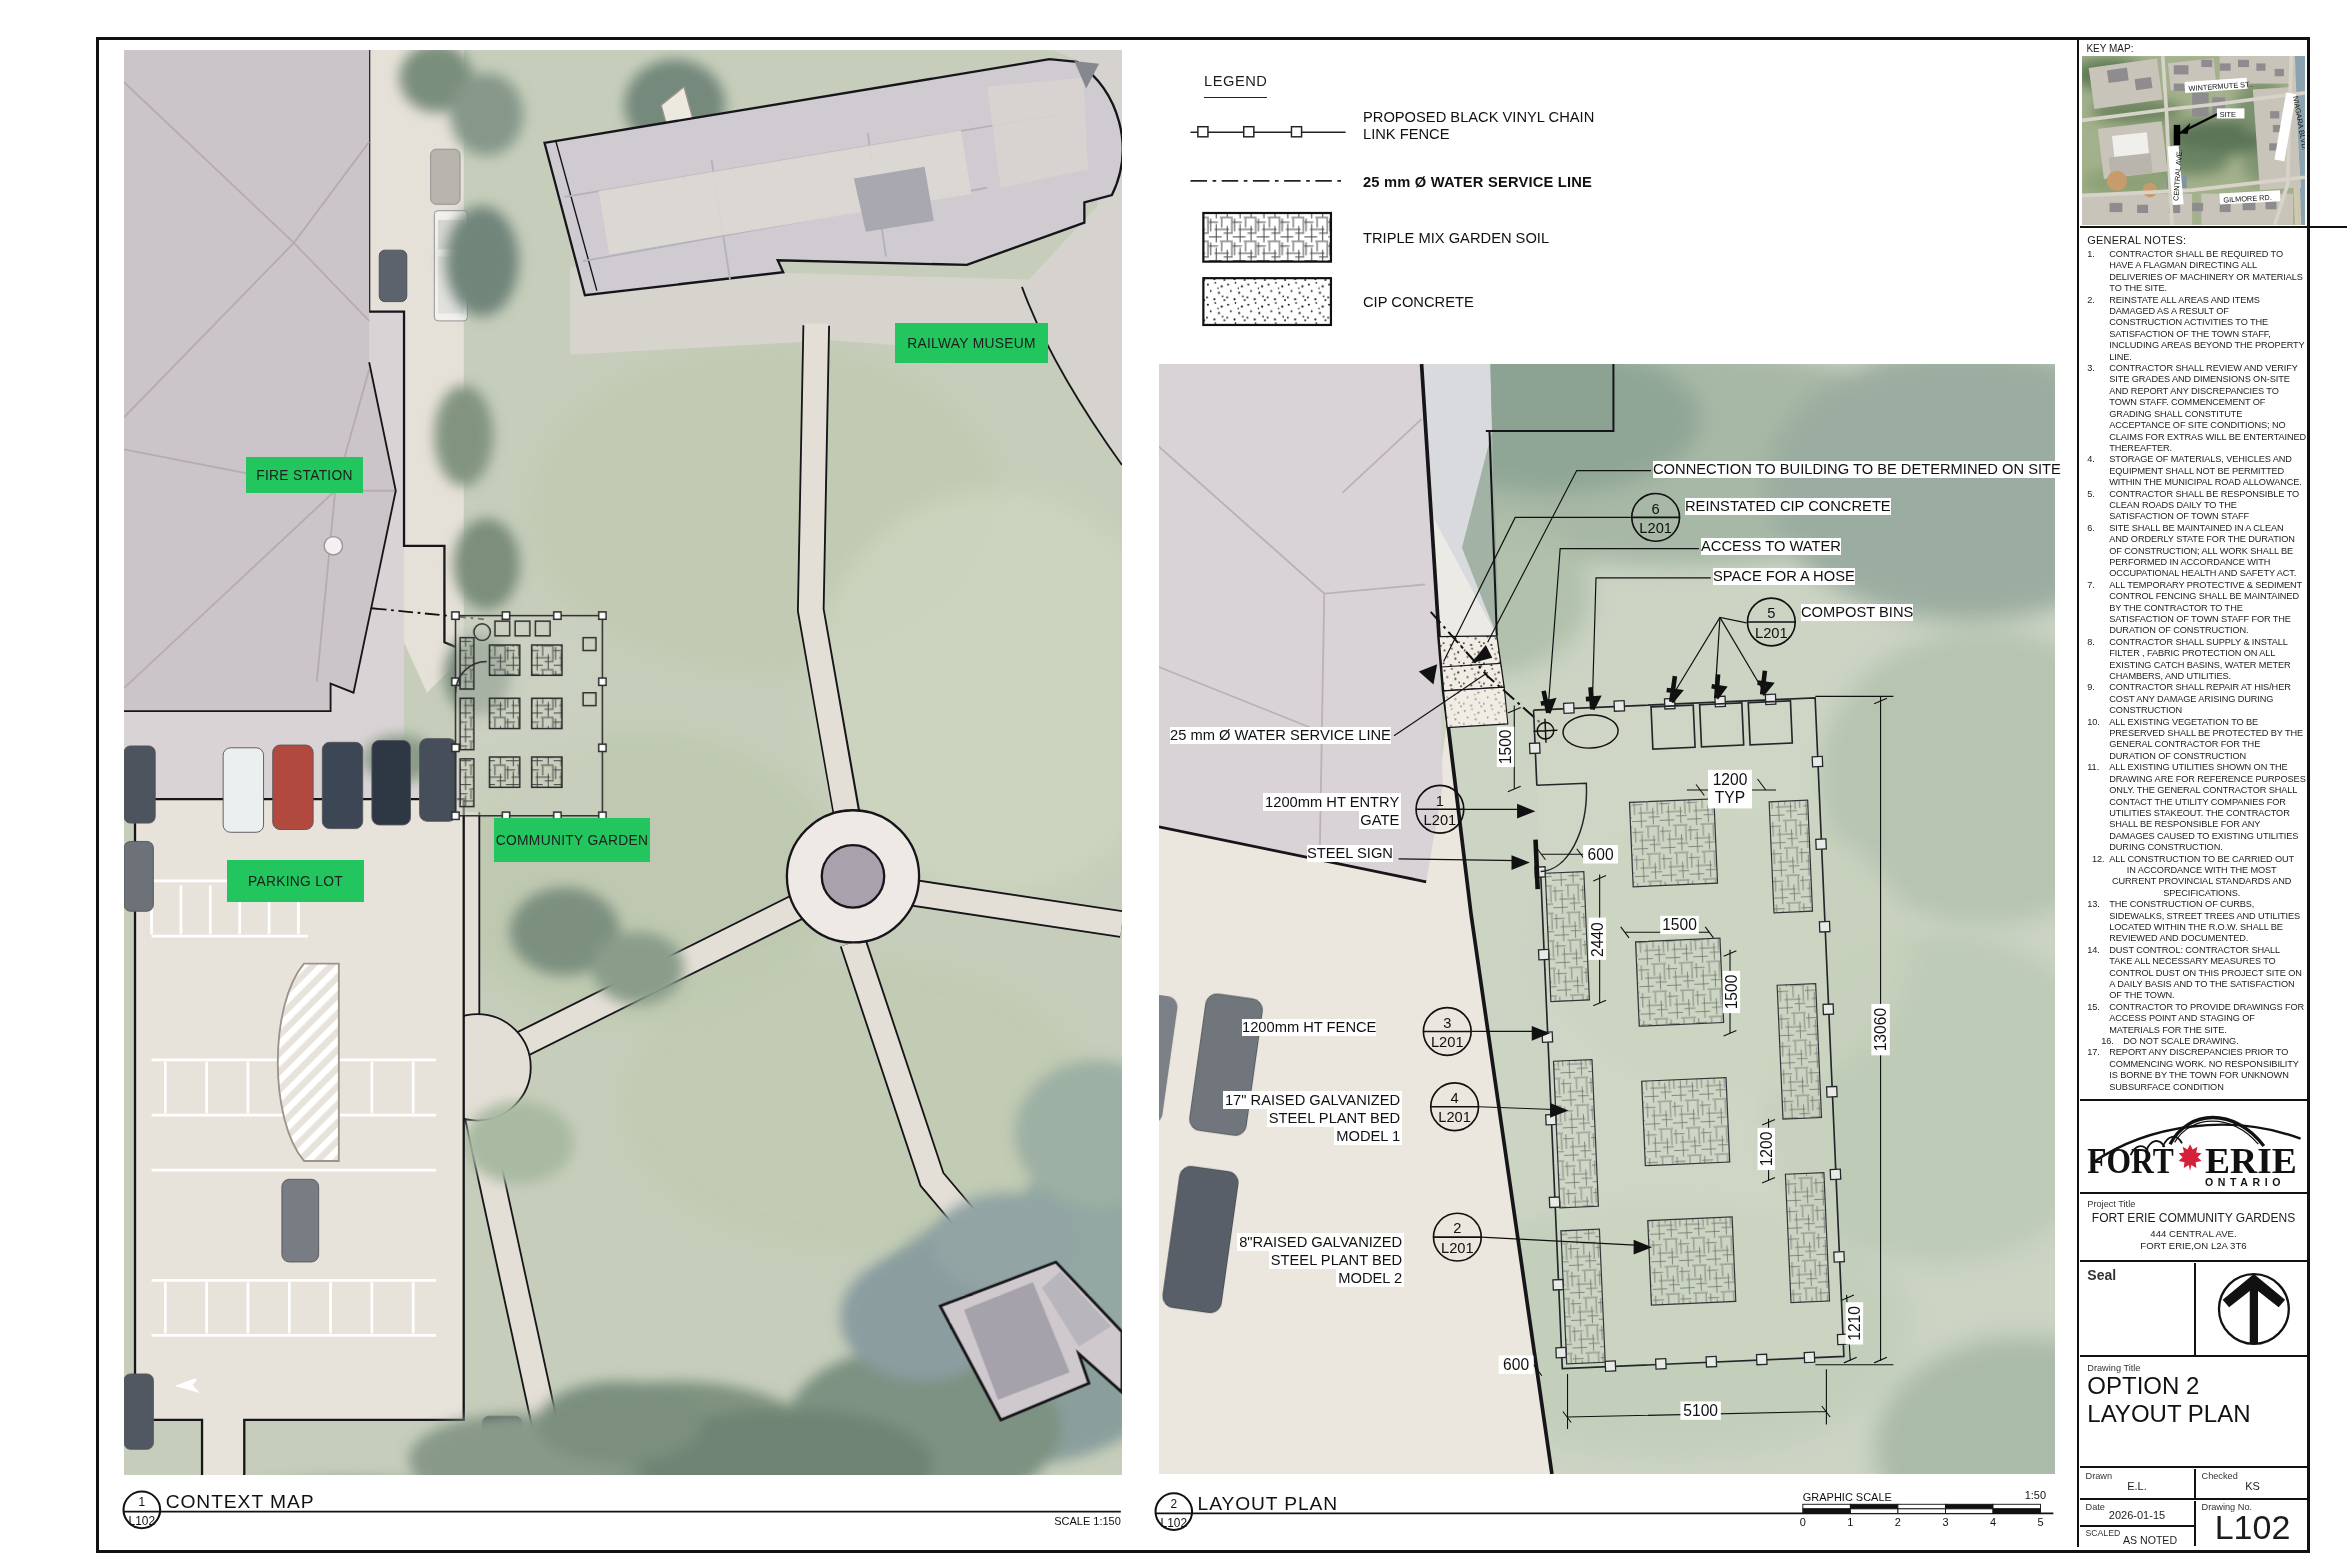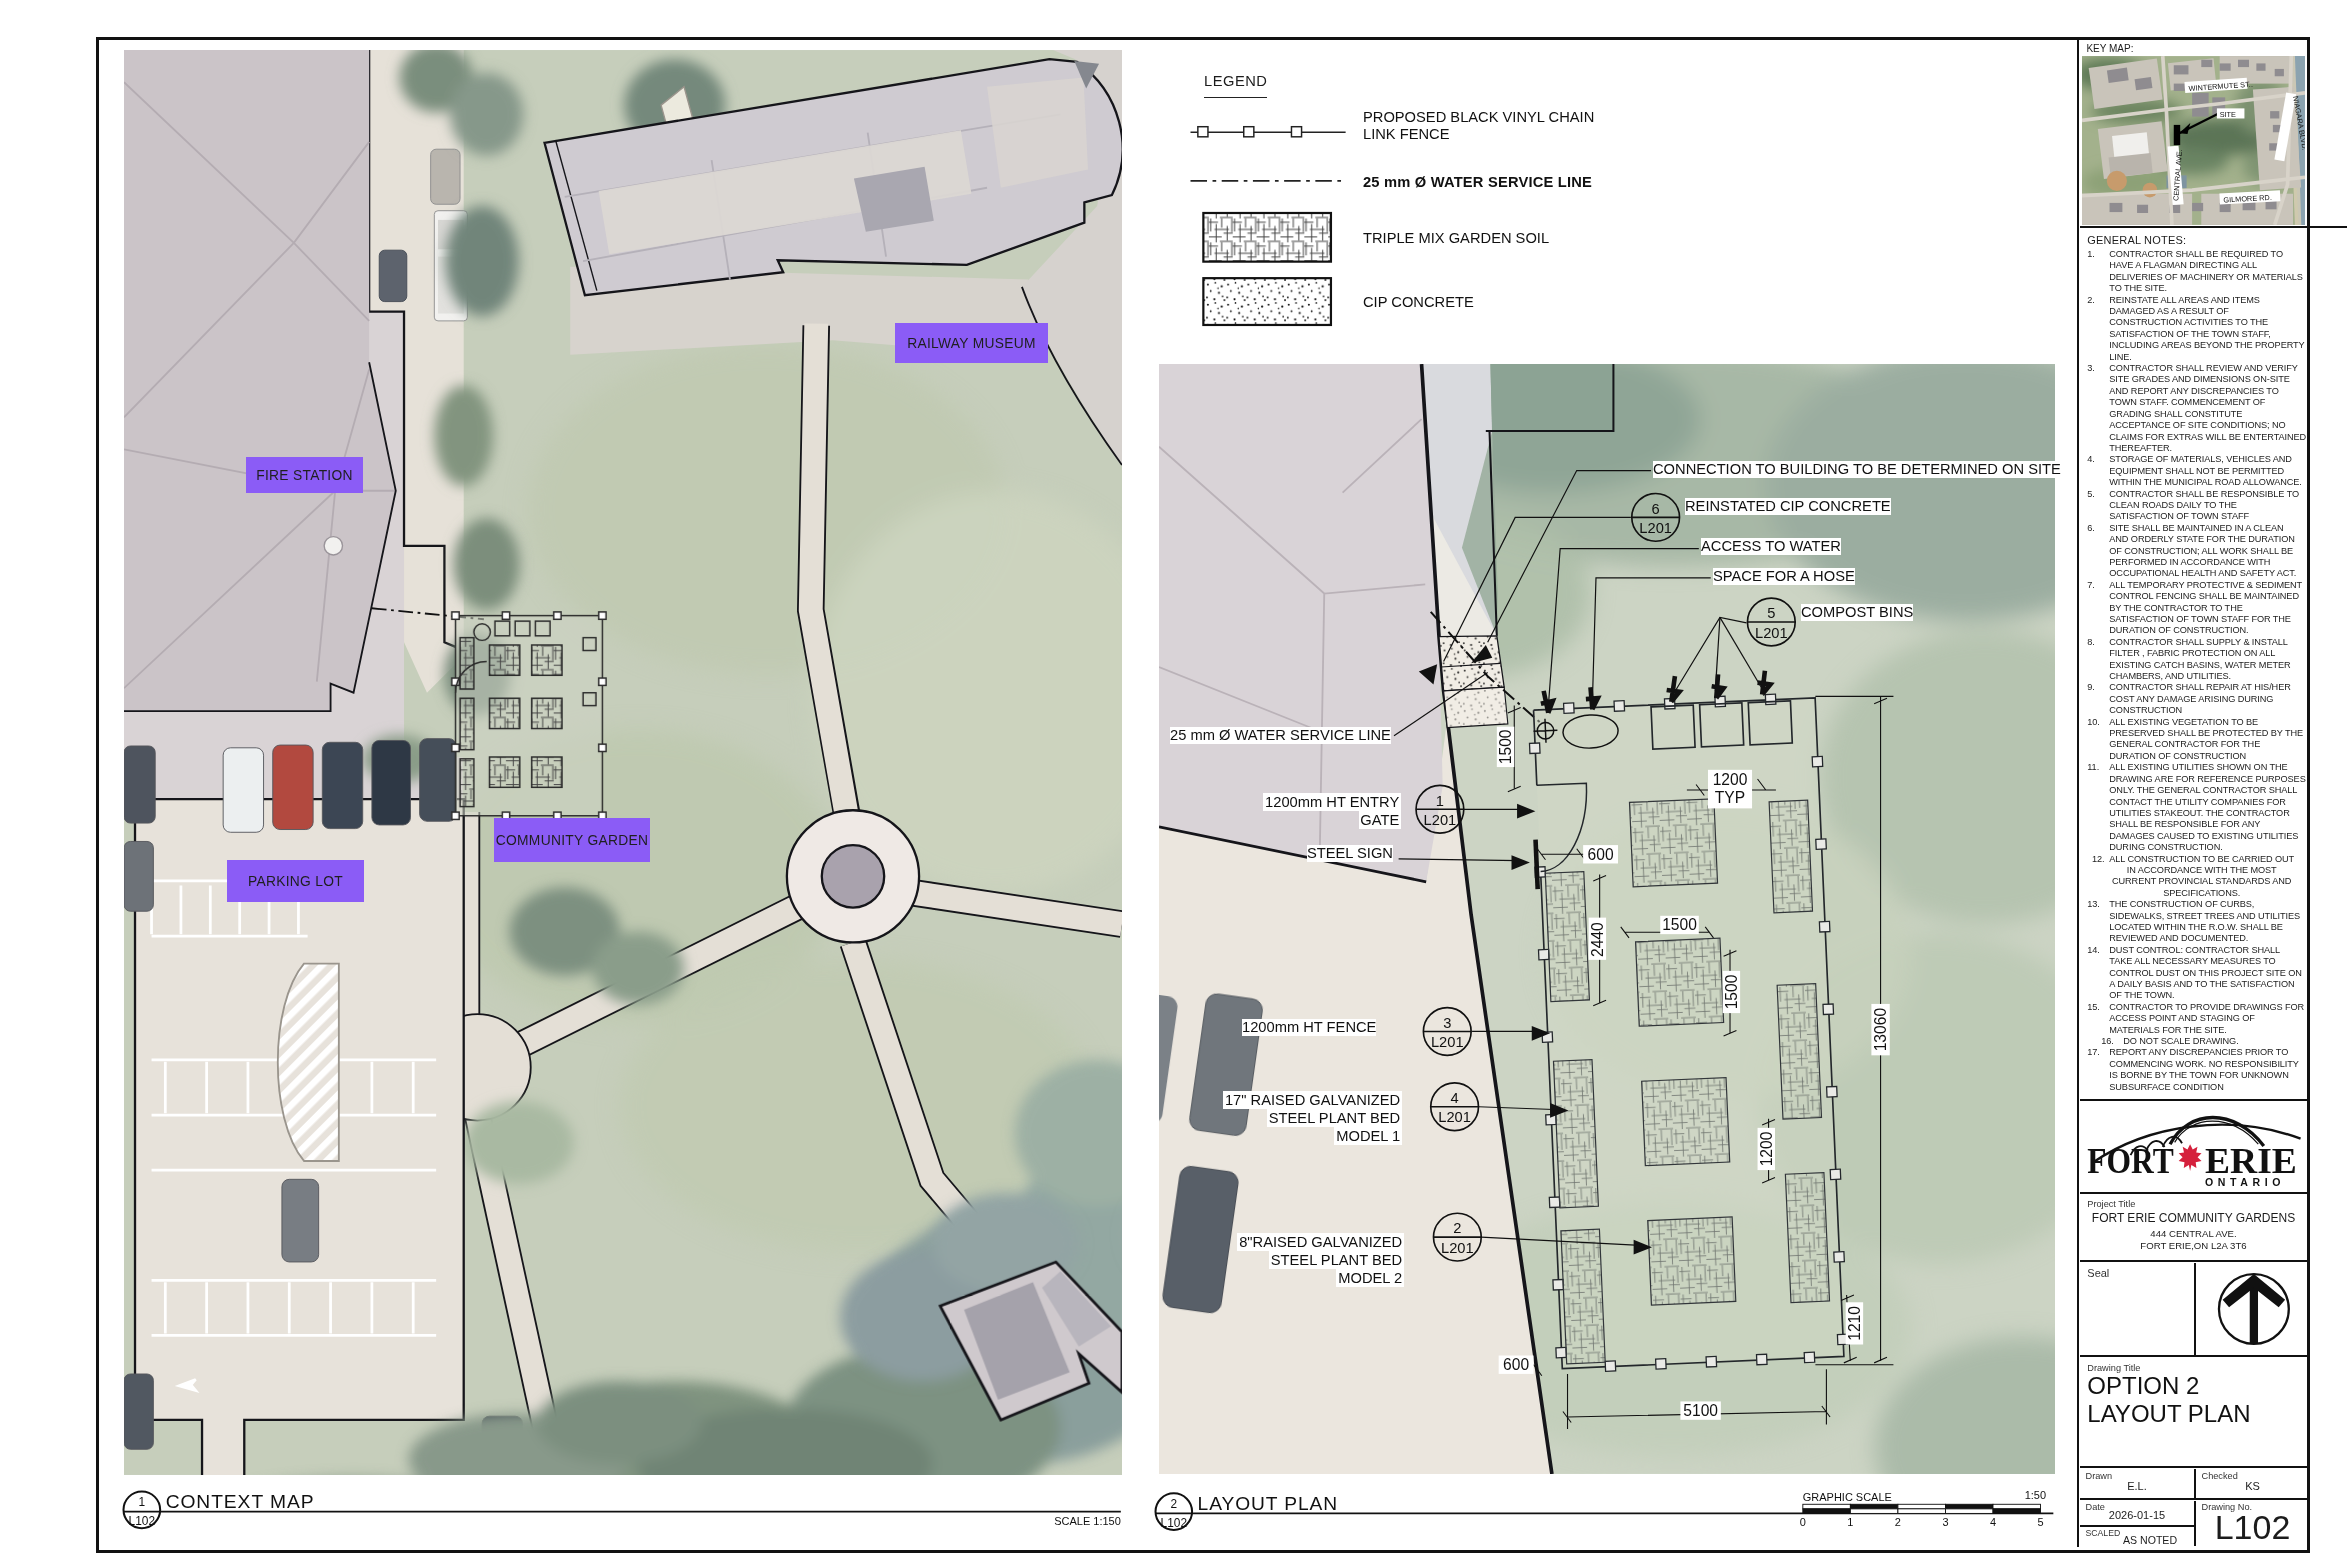--- a/index.html
+++ b/index.html
@@ -1,18 +1,18 @@
 <!DOCTYPE html>
 <html style="font-size:14.7px"><head>
 <meta charset="utf-8">
 <style>
 html,body{margin:0;padding:0;width:2351px;height:1567px;background:#fff;overflow:hidden;
 font-family:"Liberation Sans",sans-serif;color:#1c1c1c;}
 .abs{position:absolute;}
-.lab{position:absolute;background:#8b5cf6;color:#1f1f1f;font-size:13.8px;letter-spacing:0.3px;
+.lab{position:absolute;background:#22c55e;color:#1f1f1f;font-size:13.8px;letter-spacing:0.3px;
 display:flex;align-items:center;justify-content:center;text-align:center;}
 .call{position:absolute;background:#fff;color:#111;font-size:14.7px;white-space:nowrap;line-height:17.4px;}
 .callr{position:absolute;color:#111;font-size:14.7px;line-height:18px;text-align:right;white-space:nowrap;}
 .callr span{background:#fff;padding:0 1.8px;display:inline-block;}
 </style>
 </head>
 <body>
 
 <div class="abs" style="left:96px;top:37px;width:2208px;height:1510px;border:3.7px solid #111;"></div>
 
@@ -721,21 +721,21 @@
  </svg>
 </div>
 
 <div class="abs" style="left:2080px;top:1195px;width:227px;height:65px;border-bottom:2.8px solid #111;">
  <div class="abs" style="left:7.3px;top:3.7px;font-size:9.2px;color:#333;">Project Title</div>
  <div class="abs" style="left:0;top:15.6px;width:227px;text-align:center;font-size:12px;letter-spacing:0;white-space:nowrap;">FORT ERIE COMMUNITY GARDENS</div>
  <div class="abs" style="left:0;top:33px;width:227px;text-align:center;font-size:9.6px;line-height:12px;">444 CENTRAL AVE.<br>FORT ERIE,ON L2A 3T6</div>
 </div>
 
 <div class="abs" style="left:2080px;top:1263px;width:114px;height:92px;border-bottom:2.8px solid #111;">
- <div class="abs" style="left:7.3px;top:3.7px;font-size:11px;color:#333;">Seal</div>
+ <div class="abs" style="left:7.3px;top:3.7px;font-size:14px;color:#333;font-weight:bold;">Seal</div>
 </div>
 
 <div class="abs" style="left:2194px;top:1263px;width:113px;height:92px;border-bottom:2.8px solid #111;border-left:2.8px solid #111;">
  <svg width="113" height="92" viewBox="0 0 123 100">
   <circle cx="63" cy="50" r="38" fill="none" stroke="#111" stroke-width="2.5"></circle>
   <rect x="58.5" y="16" width="9" height="72" fill="#111"></rect>
   <path d="M63,12 L29,40 L36,48 L63,27 L90,48 L97,40 Z" fill="#111"></path>
  </svg>
 </div>
 

